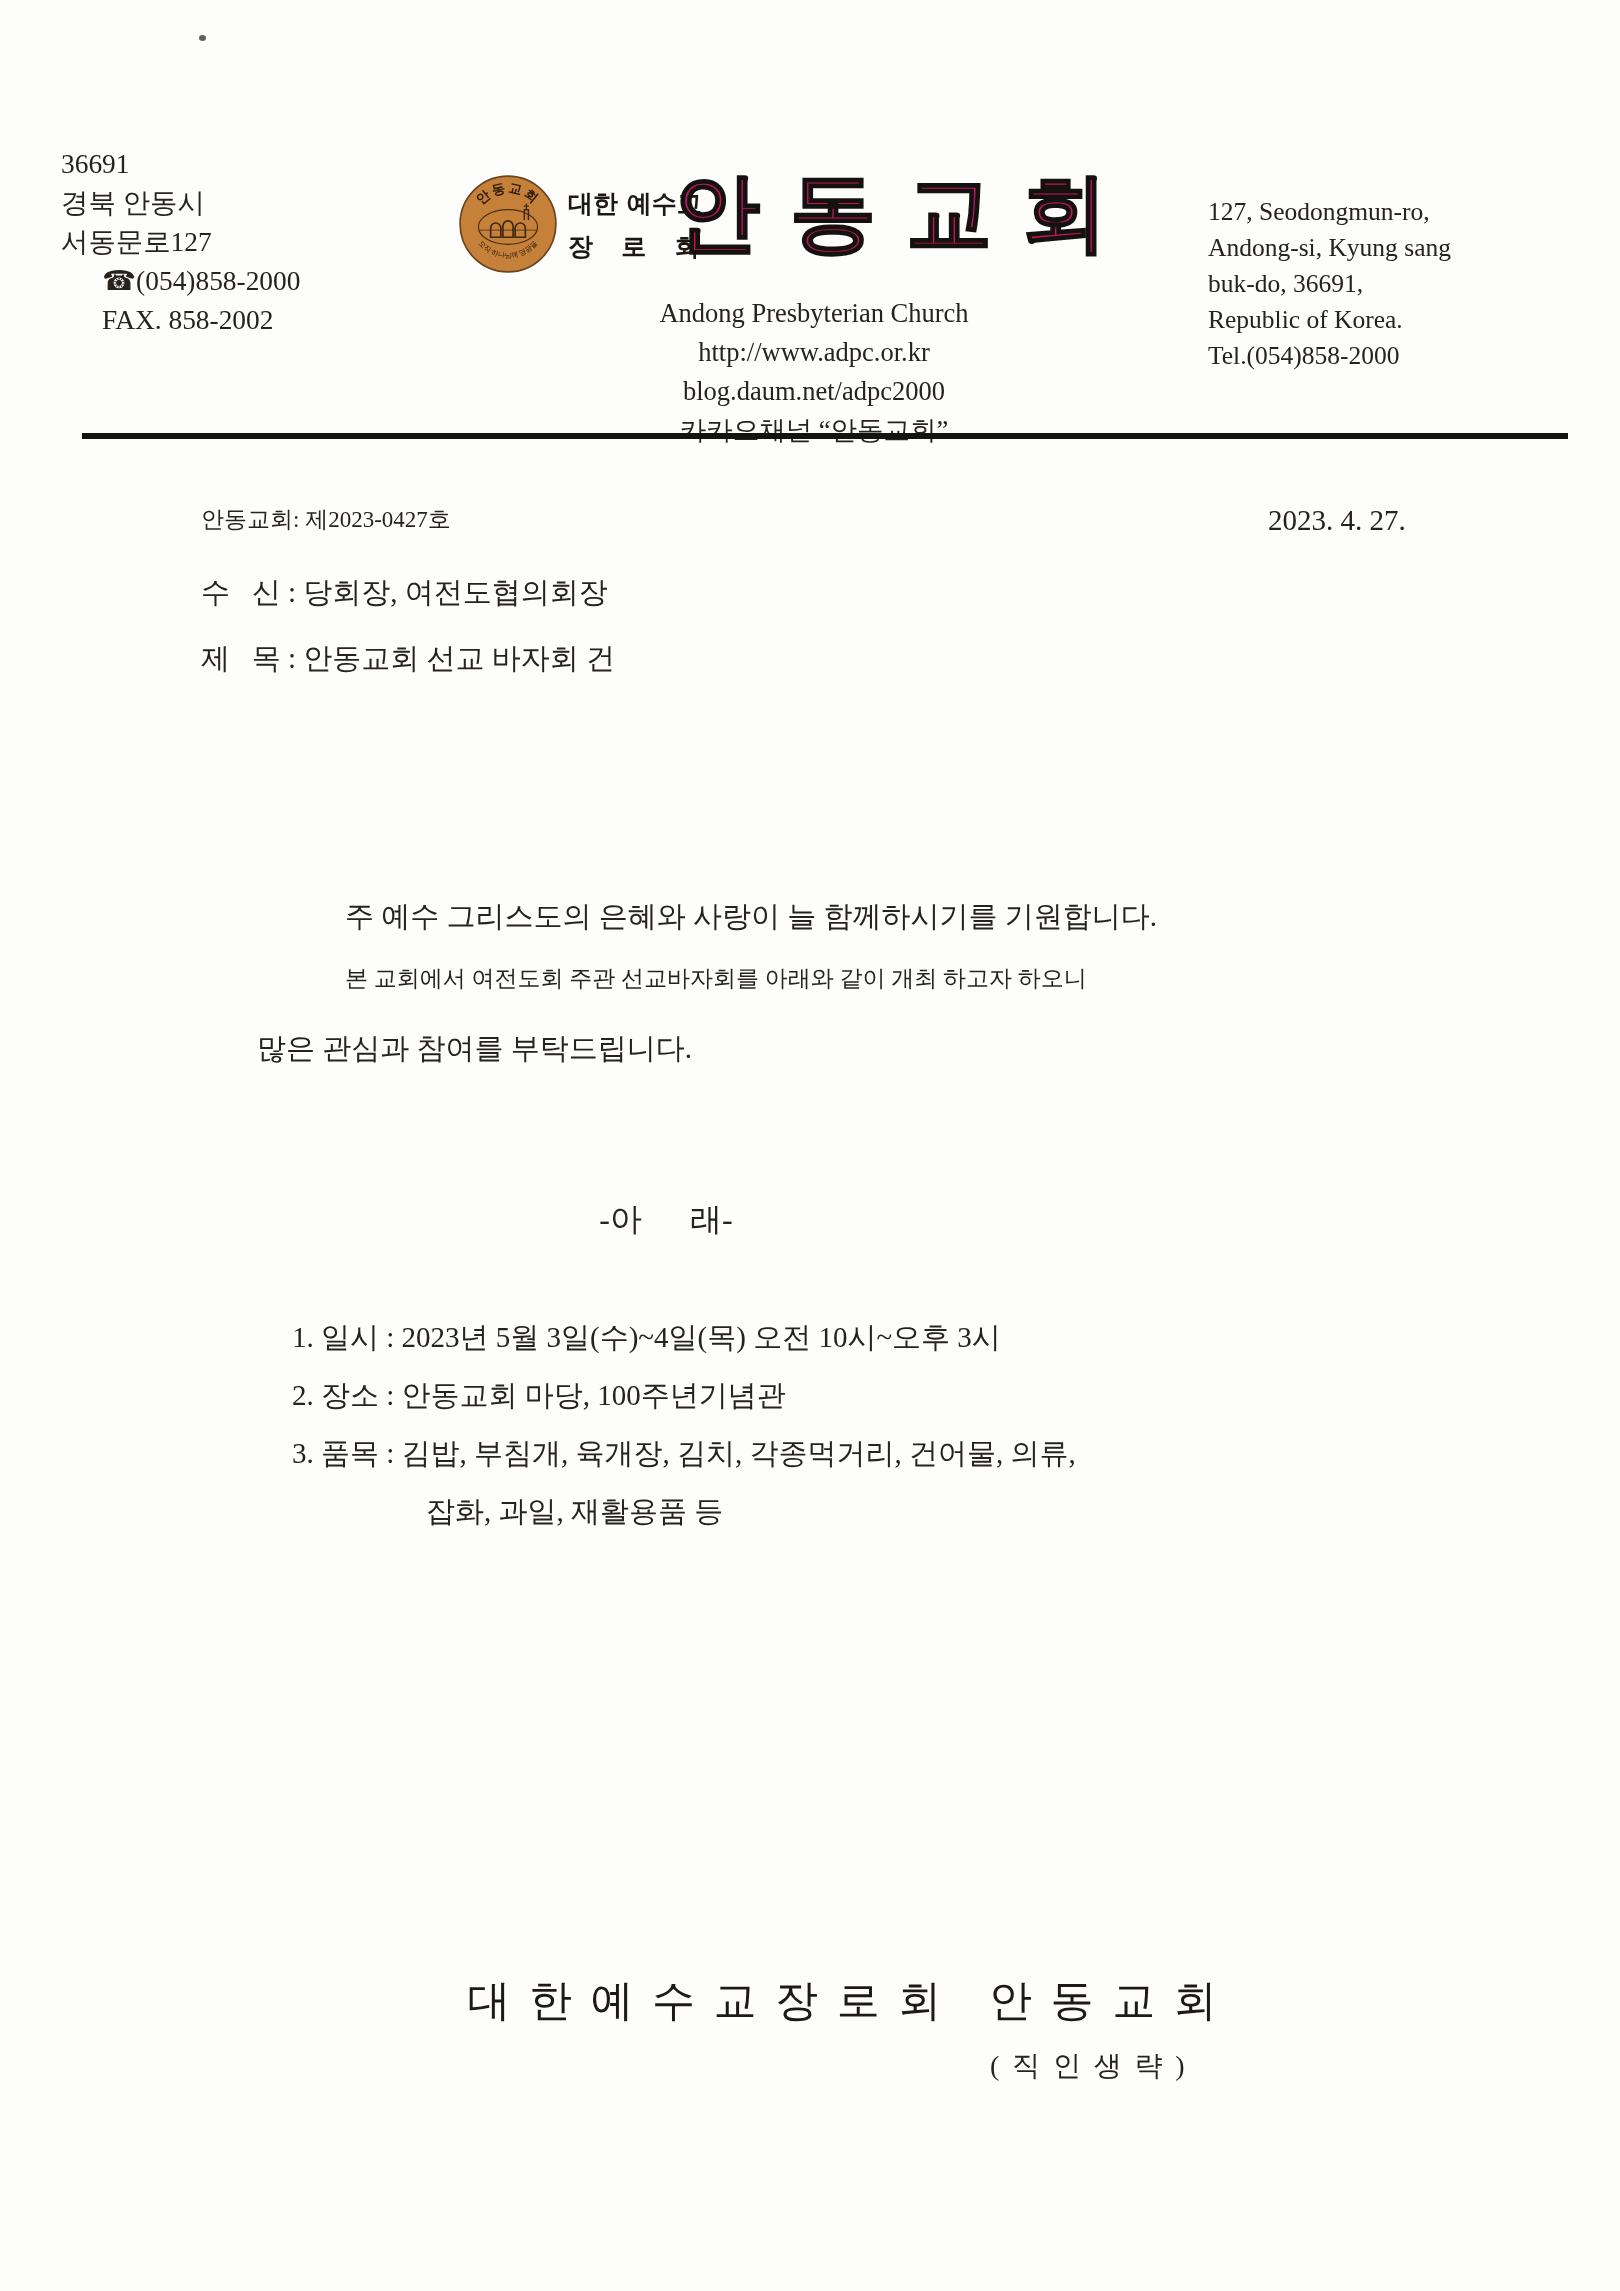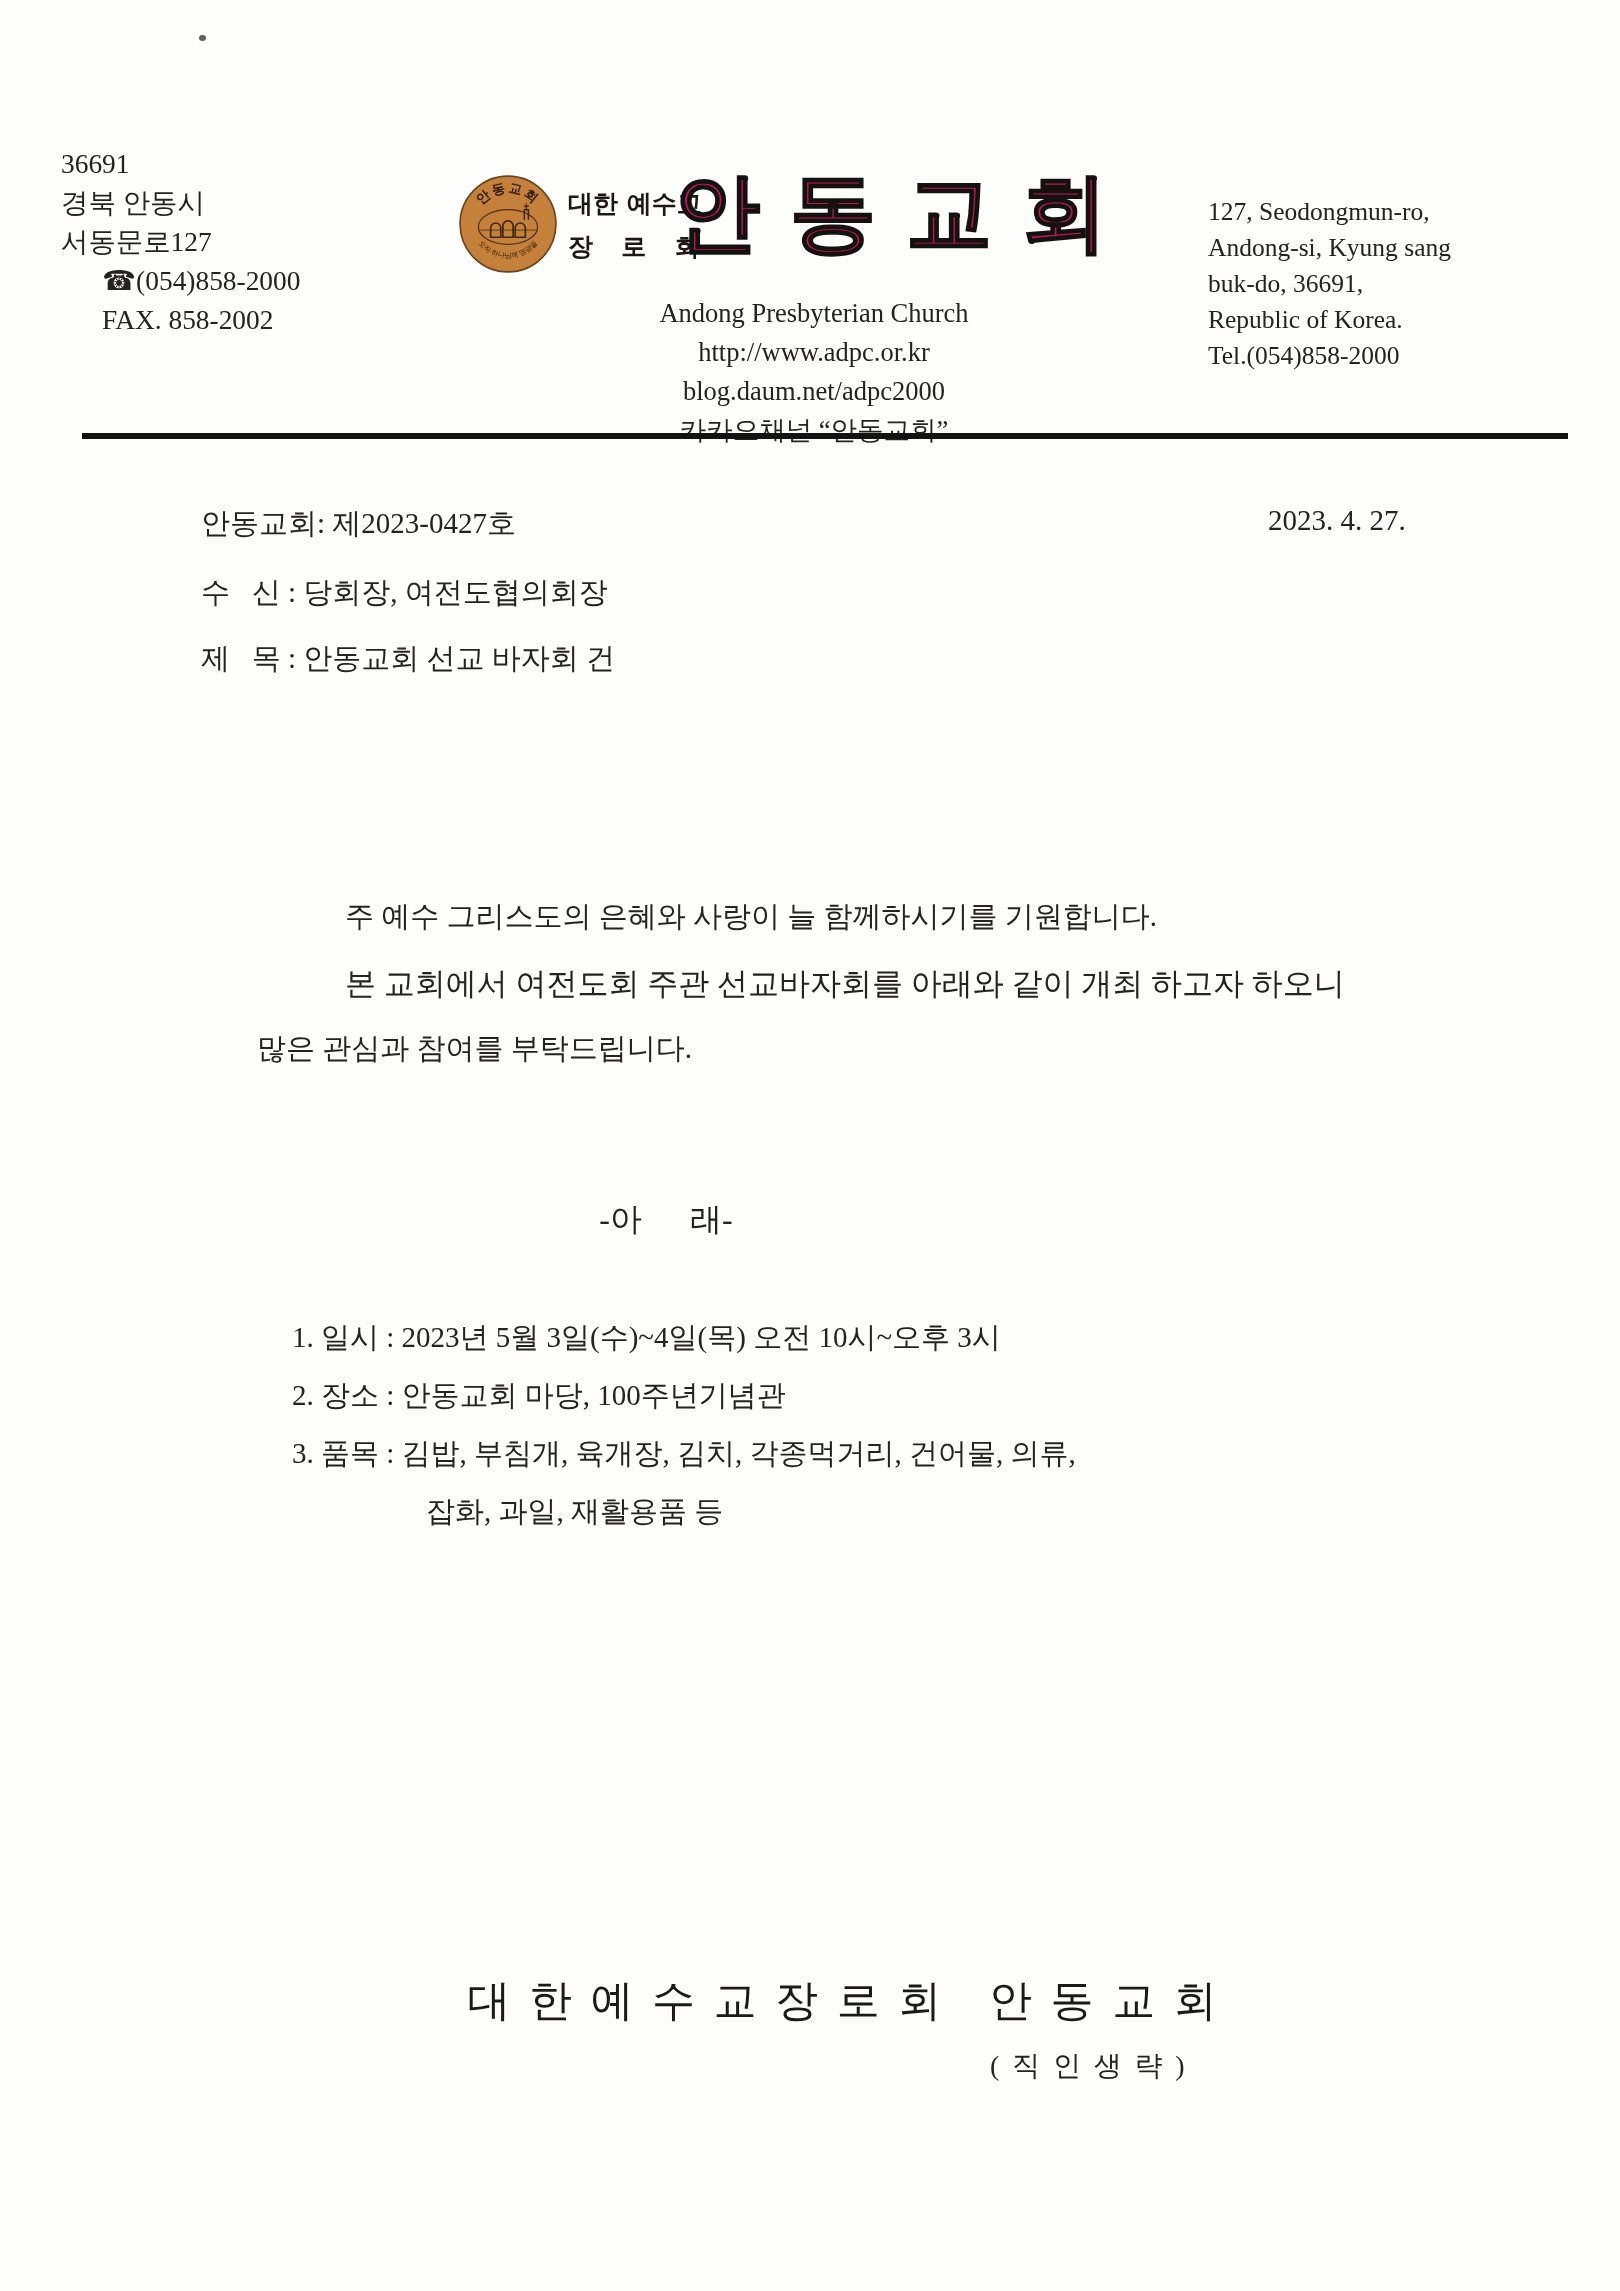--- a/index.html
+++ b/index.html
@@ -38,28 +38,28 @@
   
   .center-block{left:461px;top:294px;width:706px;text-align:center;
                 font-size:26.5px;line-height:39px;}
 
   
   .addr-en{left:1208px;top:194px;font-size:25.5px;line-height:36px;}
 
   .divider{left:82px;top:433px;width:1486px;height:5.9px;background:#131313;}
 
   
-  .doc-no{left:201px;top:504px;font-size:29px;}
+  .doc-no{left:201px;top:504px;font-size:23px;}
   .doc-date{left:1268px;top:504px;font-size:29px;}
   .recipient{left:201px;top:573px;font-size:29px;}
   .subject{left:201px;top:639px;font-size:29px;}
 
   
   .p1{left:345px;top:897px;font-size:29px;}
-  .p2{left:345px;top:963px;font-size:31px;text-align:right;}
+  .p2{left:345px;top:963px;font-size:23px;text-align:right;}
   .p3{left:257px;top:1029px;font-size:29px;}
 
   .below-marker{left:0;width:1332px;top:1198px;text-align:center;font-size:32px;}
 
   
   .list{left:292px;top:1308px;font-size:29px;}
   .list .item{line-height:58px;}
   .list .indent{margin-left:134px;}
 
   

